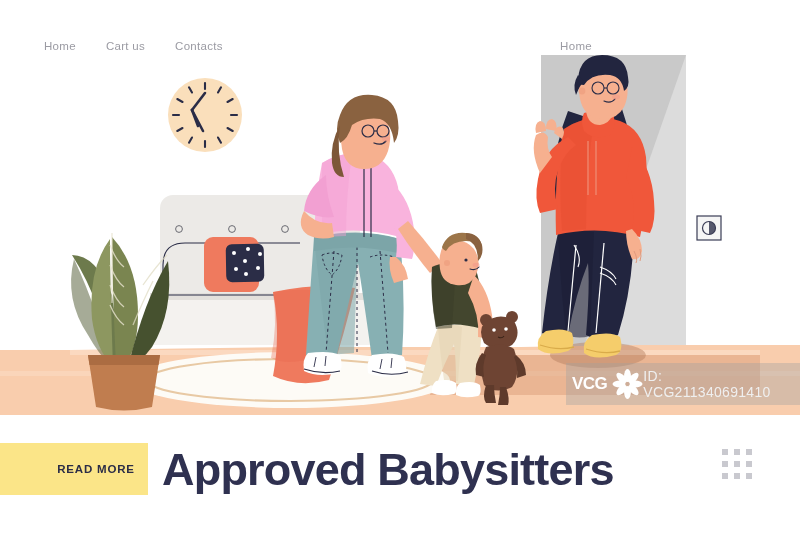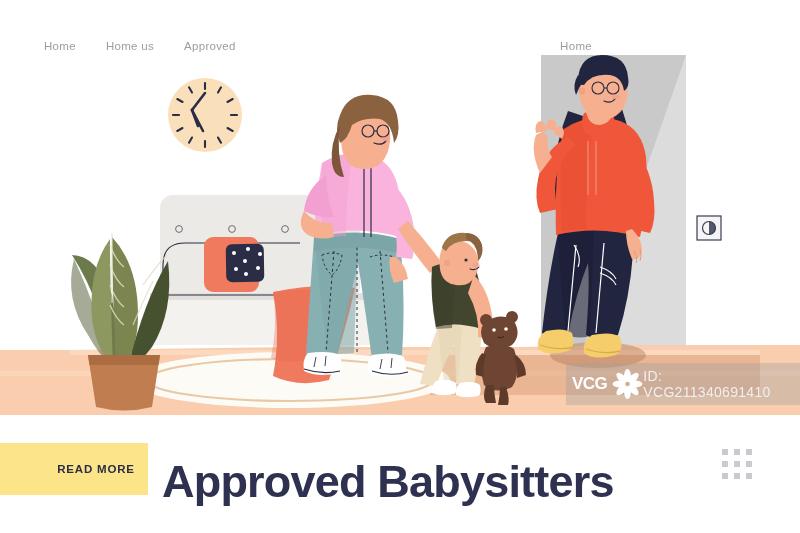--- a/index.html
+++ b/index.html
@@ -49,21 +49,21 @@
   
   .readmore {
     position:absolute; left:0; top:443px; width:148px; height:52px;
     background:#fbe588; display:flex; align-items:center; justify-content:center;
     cursor:pointer;
   }
   .readmore span {
     font-size:11.5px; font-weight:bold; color:#2b2d47; letter-spacing:.8px;margin-left:44px;
   }
   .headline {
-    position:absolute; left:162px; top:452px; width:560px; height:58px;
+    position:absolute; left:162px; top:440px; width:560px; height:58px;
     display:flex; align-items:center;
   }
   .headline span {
     font-size:45px; font-weight:bold; color:#2f3150;
     letter-spacing:-0.8px; line-height:1; white-space:nowrap;
   }
   .dotgrid {
     position:absolute; left:722px; top:449px;
     display:grid; grid-template-columns:repeat(3,6px); grid-template-rows:repeat(3,6px);
     gap:6px;
@@ -89,22 +89,22 @@
   .wm-id { font-size:14px; color:#efefef; letter-spacing:.3px; }
 </style>
 </head>
 <body>
 
 <div id="page">
 
   <div class="topnav">
     <div class="nav-left">
       <div class="nav-link">Home</div>
-      <div class="nav-link">Home us</div>
-      <div class="nav-link">Approved</div>
+      <div class="nav-link">Cart us</div>
+      <div class="nav-link">Contacts</div>
     </div>
     <div class="nav-cart">Home</div>
   </div>
 
   <div class="sliderdots">
     <div class="sdot active"></div>
     <div class="sdot"></div>
     <div class="sdot"></div>
     <div class="sdot"></div>
   </div>

